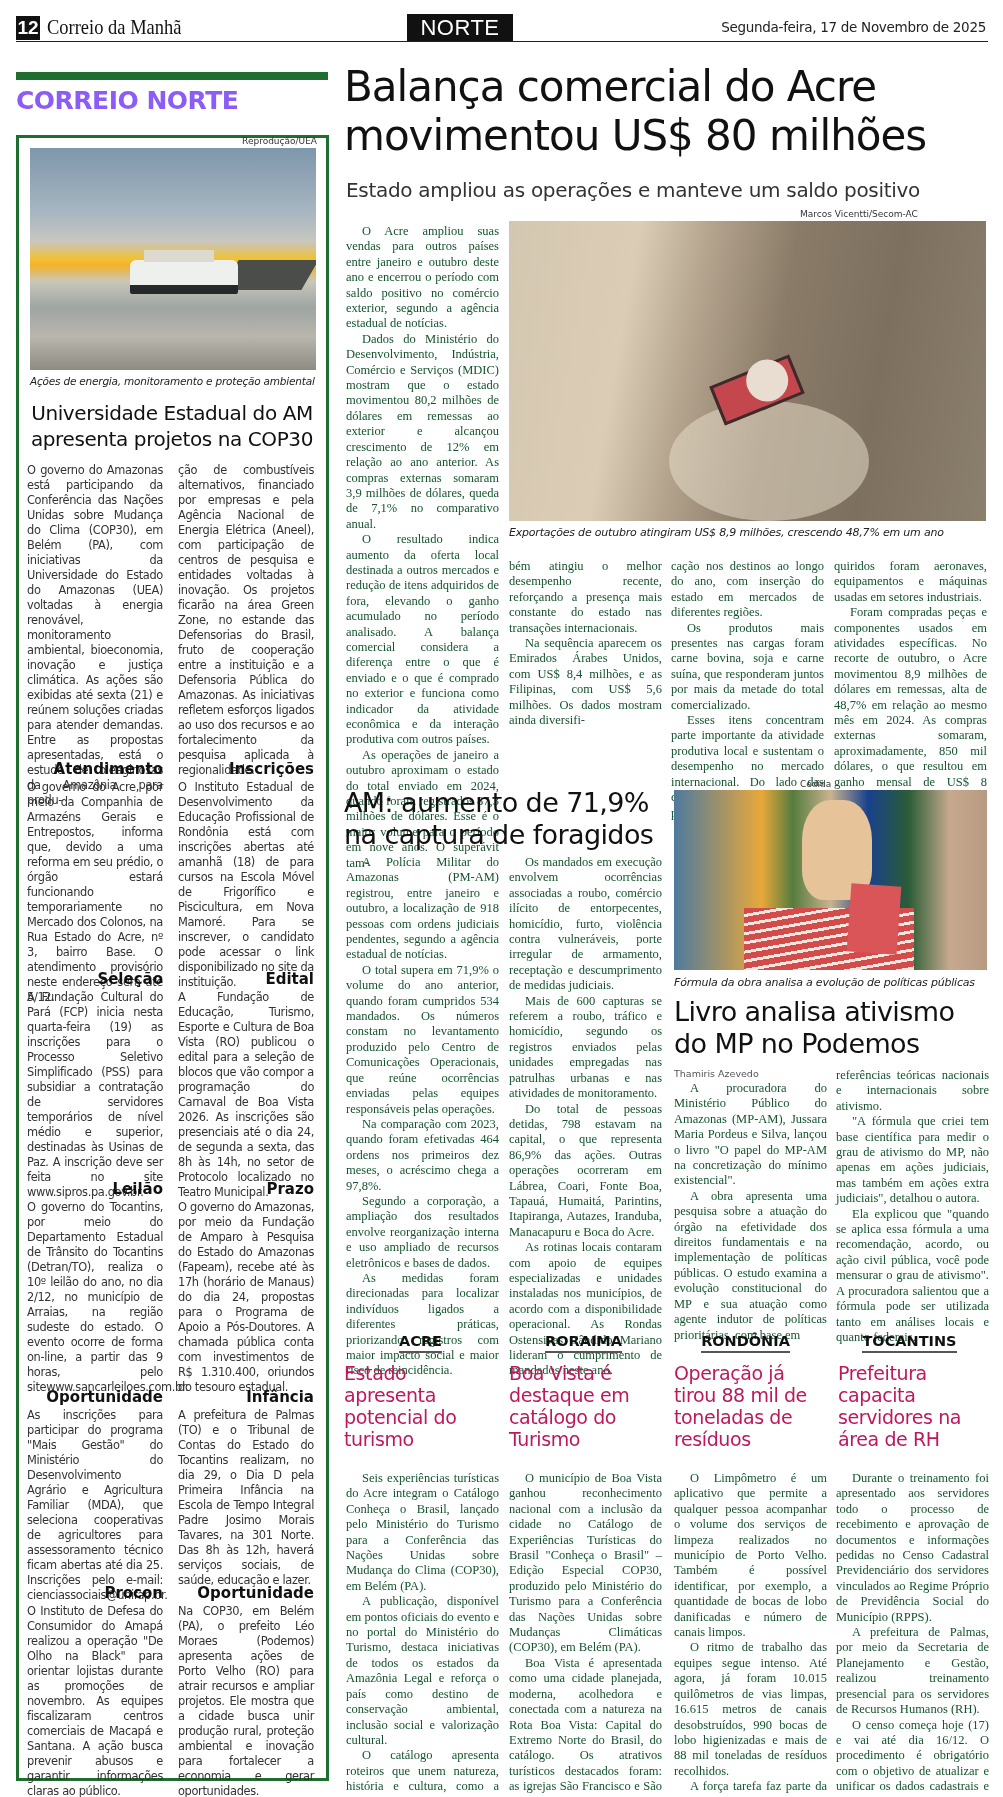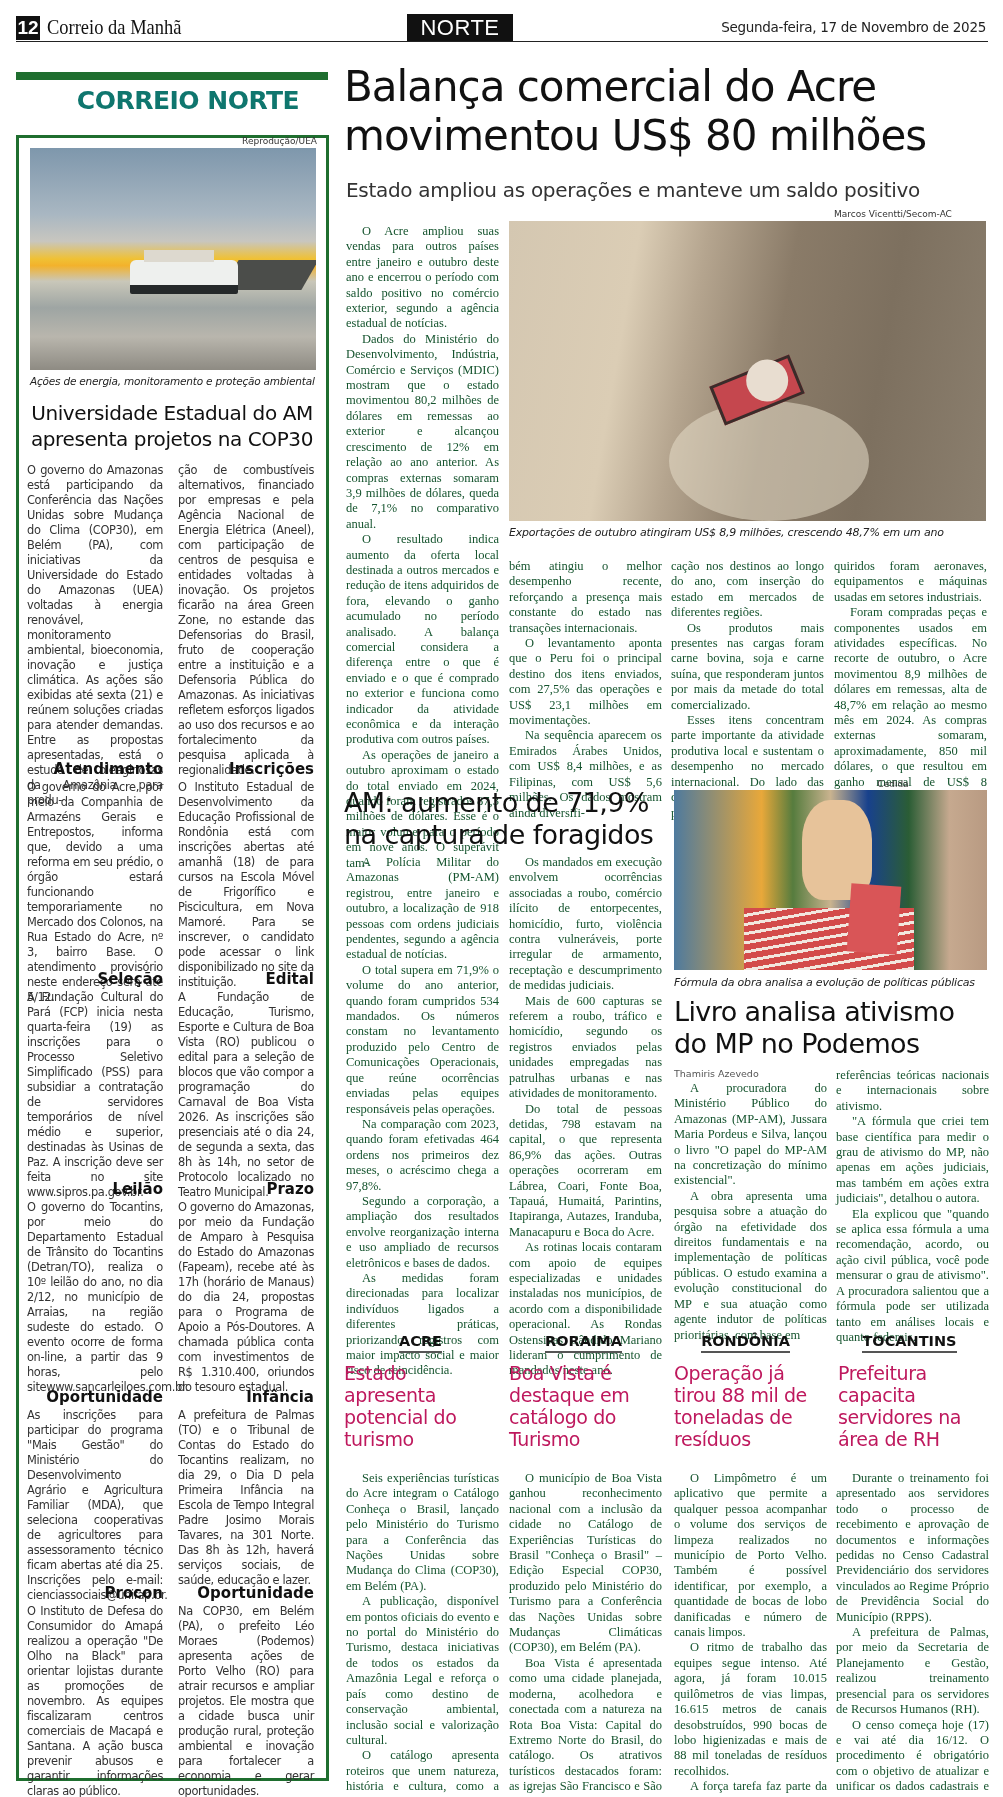--- a/index.html
+++ b/index.html
@@ -6,36 +6,36 @@
 body{width:1003px;height:1797px;background:#fff;position:relative;overflow:hidden;font-family:"Liberation Serif",serif;color:#1a1a1a}
 .abs{position:absolute}
 
 #pgnum{left:16px;top:16px;width:24px;height:24px;background:#111;color:#fff;font:bold 19px "Liberation Sans",sans-serif;text-align:center;line-height:24px}
 #paper{left:47px;top:15px;font:21px "Liberation Serif",serif;color:#111;transform:scaleX(.88);transform-origin:left}
 #section{left:407px;top:14px;width:106px;height:27px;background:#111;color:#fff;font:22px "Liberation Sans",sans-serif;text-align:center;line-height:27px;letter-spacing:.5px}
 #date{right:17px;top:19px;font:13.5px "DejaVu Sans",sans-serif;color:#222;letter-spacing:-.3px}
 #rule{left:16px;top:41px;width:972px;height:1px;background:#222}
 
 #side-bar{left:16px;top:72px;width:312px;height:8px;background:#1f6e2f}
-#side-title{left:32px;top:86px;width:312px;text-align:center;font:bold 25px "DejaVu Sans",sans-serif;letter-spacing:-.5px;color:#0f766e}
+#side-title{left:16px;top:86px;width:312px;text-align:left;font:bold 25px "DejaVu Sans",sans-serif;letter-spacing:-.5px;color:#8b5cf6}
 #side-box{left:16px;top:135px;width:313px;height:1646px;border:3px solid #1f6e2f}
 #side-credit{left:200px;top:136px;width:117px;text-align:right;font:9px "DejaVu Sans",sans-serif;color:#333}
 #side-photo{left:30px;top:148px;width:286px;height:222px;background:linear-gradient(180deg,#7e97ac 0%,#a9b7c2 30%,#c8c6bf 42%,#f0c134 50%,#f3b22c 53%,#c9c7b9 60%,#9ea5a3 72%,#b9b6ad 85%,#8e8b83 100%);overflow:hidden}
 .boat{position:absolute;left:100px;top:112px;width:108px;height:34px;background:#eef0ee;border-bottom:9px solid #25292a;border-radius:6px 6px 2px 2px}
 .boat:before{content:"";position:absolute;left:14px;top:-10px;width:70px;height:12px;background:#ddd9cf}
 .pier{position:absolute;left:200px;top:112px;width:80px;height:30px;background:#4b4d4a;transform:skewX(-30deg)}
 #side-caption{left:30px;top:375px;width:286px;font:italic 10.5px "DejaVu Sans",sans-serif;color:#222;letter-spacing:-.2px}
 #side-headline{left:22px;top:400px;width:300px;text-align:center;font:20px "DejaVu Sans",sans-serif;line-height:26px;letter-spacing:-.4px;color:#111}
 .sbody{font:11.4px "DejaVu Sans",sans-serif;line-height:15px;color:#333;text-align:justify;letter-spacing:-.35px}
 .shead{font:bold 15px "DejaVu Sans",sans-serif;text-align:right;color:#111;margin-bottom:2px}
 .scol{position:absolute;width:136px}
 
 #headline{left:344px;top:62px;width:650px;font:42px "DejaVu Sans",sans-serif;line-height:49px;letter-spacing:-1px;color:#111}
 #subhead{left:346px;top:178px;font:20px "DejaVu Sans",sans-serif;color:#333;letter-spacing:-.3px}
-.credit{font:9px "DejaVu Sans",sans-serif;color:#333;text-align:center}
+.credit{font:9px "DejaVu Sans",sans-serif;color:#333;text-align:left}
 #harvest{left:509px;top:221px;width:477px;height:300px;background:linear-gradient(100deg,#d4c7b1 0%,#dbcdb5 25%,#b5a58f 38%,#8a7b68 55%,#7d705f 75%,#8b7f6e 100%);overflow:hidden}
 .combine{position:absolute;left:205px;top:148px;width:86px;height:42px;background:#c5474e;transform:rotate(-22deg);border:3px solid #3a2c2a}
 .combine:after{content:"";position:absolute;left:32px;top:-8px;width:42px;height:42px;border-radius:50%;background:#e8ddd0}
 .dust{position:absolute;left:160px;top:180px;width:200px;height:120px;border-radius:50%;background:rgba(230,220,200,.55)}
 .caption{font:italic 11px "DejaVu Sans",sans-serif;color:#222;letter-spacing:-.2px}
 .body{font:12.5px "Liberation Serif",serif;line-height:15.4px;color:#14532d;text-align:justify}
 .body p{text-indent:16px}
 .col{position:absolute;width:153px}
 #h2{left:344px;top:787px;width:320px;font:27px "DejaVu Sans",sans-serif;line-height:32px;letter-spacing:-.6px;color:#111}
 #book-photo{left:674px;top:790px;width:313px;height:180px;overflow:hidden;background:linear-gradient(90deg,#4e7a9e 0%,#e8a83a 28%,#567c3e 38%,#c9b38f 50%,#18418c 62%,#2b5d35 75%,#c6a98f 88%,#b89a82 100%)}
@@ -122,21 +122,20 @@
 <div class="abs caption" style="left:509px;top:526px;width:480px">Exportações de outubro atingiram US$ 8,9 milhões, crescendo 48,7% em um ano</div>
 
 <div class="col body" style="left:346px;top:224px">
   <p>O Acre ampliou suas vendas para outros países entre janeiro e outubro deste ano e encerrou o período com saldo positivo no comércio exterior, segundo a agência estadual de notícias.</p>
   <p>Dados do Ministério do Desenvolvimento, Indústria, Comércio e Serviços (MDIC) mostram que o estado movimentou 80,2 milhões de dólares em remessas ao exterior e alcançou crescimento de 12% em relação ao ano anterior. As compras externas somaram 3,9 milhões de dólares, queda de 7,1% no comparativo anual.</p>
   <p>O resultado indica aumento da oferta local destinada a outros mercados e redução de itens adquiridos de fora, elevando o ganho acumulado no período analisado. A balança comercial considera a diferença entre o que é enviado e o que é comprado no exterior e funciona como indicador da atividade econômica e da interação produtiva com outros países.</p>
   <p>As operações de janeiro a outubro aproximam o estado do total enviado em 2024, quando foram registrados 87,3 milhões de dólares. Esse é o maior volume para o período em nove anos. O superávit tam-</p>
 </div>
 <div class="col body" style="left:509px;top:559px">
   <p style="text-indent:0">bém atingiu o melhor desempenho recente, reforçando a presença mais constante do estado nas transações internacionais.</p>
-  <p>O levantamento aponta que o Peru foi o principal destino dos itens enviados, com 27,5% das operações e US$ 23,1 milhões em movimentações.</p>
   <p>Na sequência aparecem os Emirados Árabes Unidos, com US$ 8,4 milhões, e as Filipinas, com US$ 5,6 milhões. Os dados mostram ainda diversifi-</p>
 </div>
 <div class="col body" style="left:671px;top:559px">
   <p style="text-indent:0">cação nos destinos ao longo do ano, com inserção do estado em mercados de diferentes regiões.</p>
   <p>Os produtos mais presentes nas cargas foram carne bovina, soja e carne suína, que responderam juntos por mais da metade do total comercializado.</p>
   <p>Esses itens concentram parte importante da atividade produtiva local e sustentam o desempenho no mercado internacional. Do lado das compras externas, os principais itens ad-</p>
 </div>
 <div class="col body" style="left:834px;top:559px">
   <p style="text-indent:0">quiridos foram aeronaves, equipamentos e máquinas usadas em setores industriais.</p>
   <p>Foram compradas peças e componentes usados em atividades específicas. No recorte de outubro, o Acre movimentou 8,9 milhões de dólares em remessas, alta de 48,7% em relação ao mesmo mês em 2024. As compras externas somaram, aproximadamente, 850 mil dólares, o que resultou em ganho mensal de US$ 8 milhões.</p>

